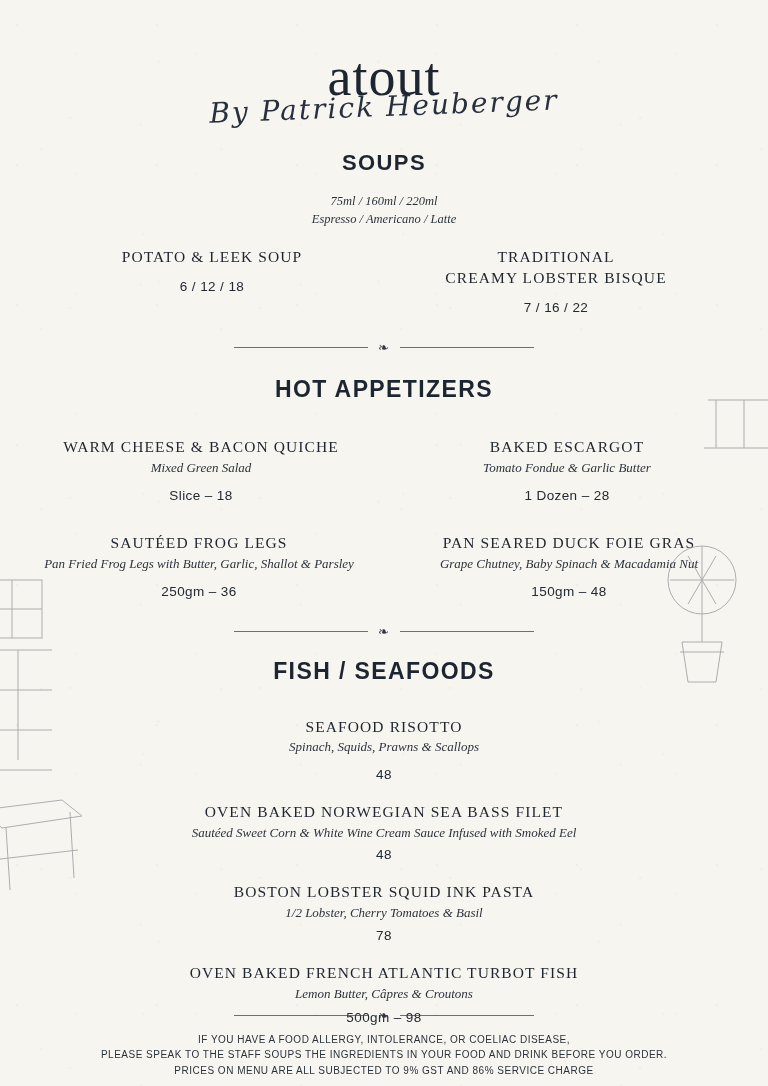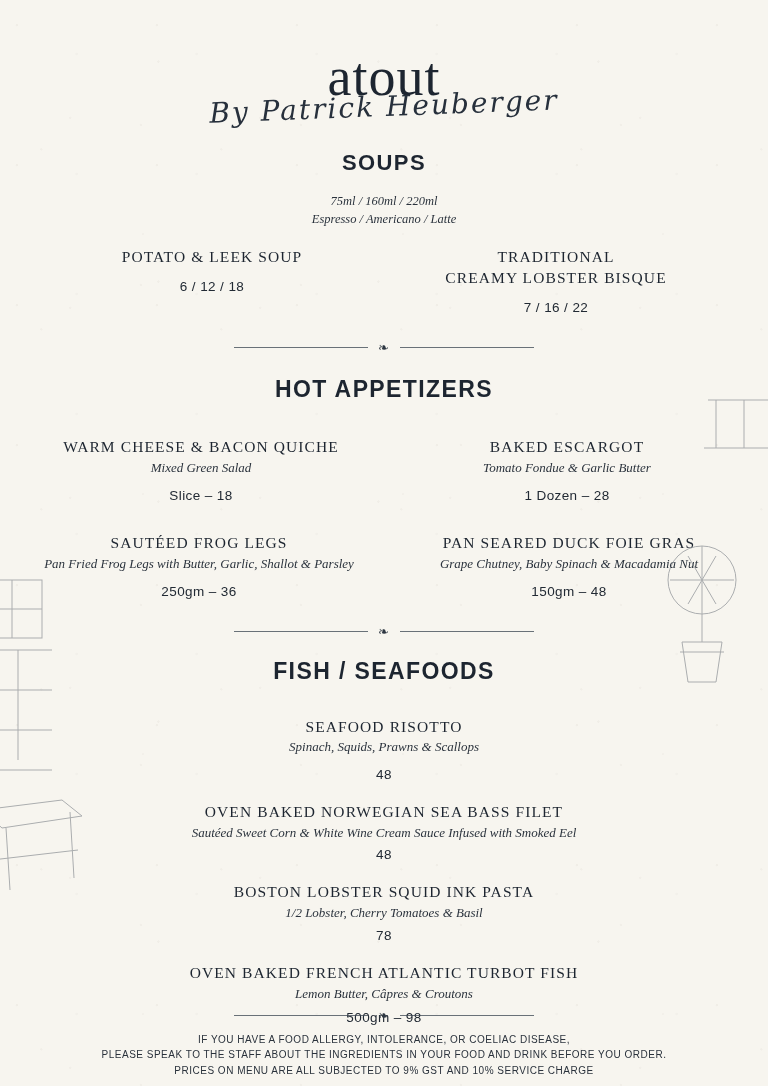--- a/index.html
+++ b/index.html
@@ -293,18 +293,18 @@
   </div>
 
   <div class="footer">
     <div class="divider" style="margin-bottom:10px;">
       <div class="line"></div>
       <div class="ornament">❧</div>
       <div class="line"></div>
     </div>
     <div class="footer-lines">
       <div>IF YOU HAVE A FOOD ALLERGY, INTOLERANCE, OR COELIAC DISEASE,</div>
-      <div>PLEASE SPEAK TO THE STAFF ABOUT THE INGREDIENTS IN YOUR FOOD AND DRINK BEFORE YOU ORDER.</div>
-      <div>PRICES ON MENU ARE ALL SUBJECTED TO 9% GST AND 10% SERVICE CHARGE</div>
+      <div>PLEASE SPEAK TO THE STAFF SOUPS THE INGREDIENTS IN YOUR FOOD AND DRINK BEFORE YOU ORDER.</div>
+      <div>PRICES ON MENU ARE ALL SUBJECTED TO 9% GST AND 86% SERVICE CHARGE</div>
     </div>
   </div>
 
 </div>
 
 </body></html>

